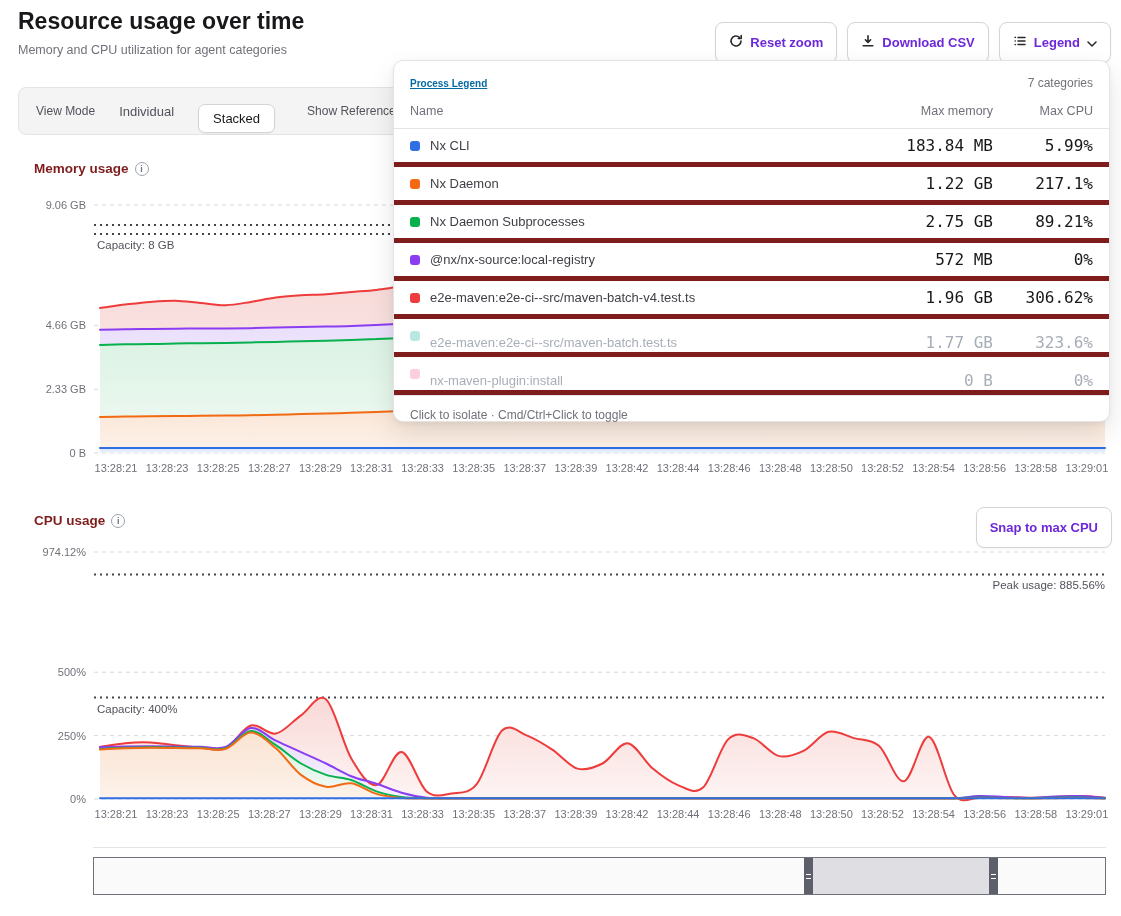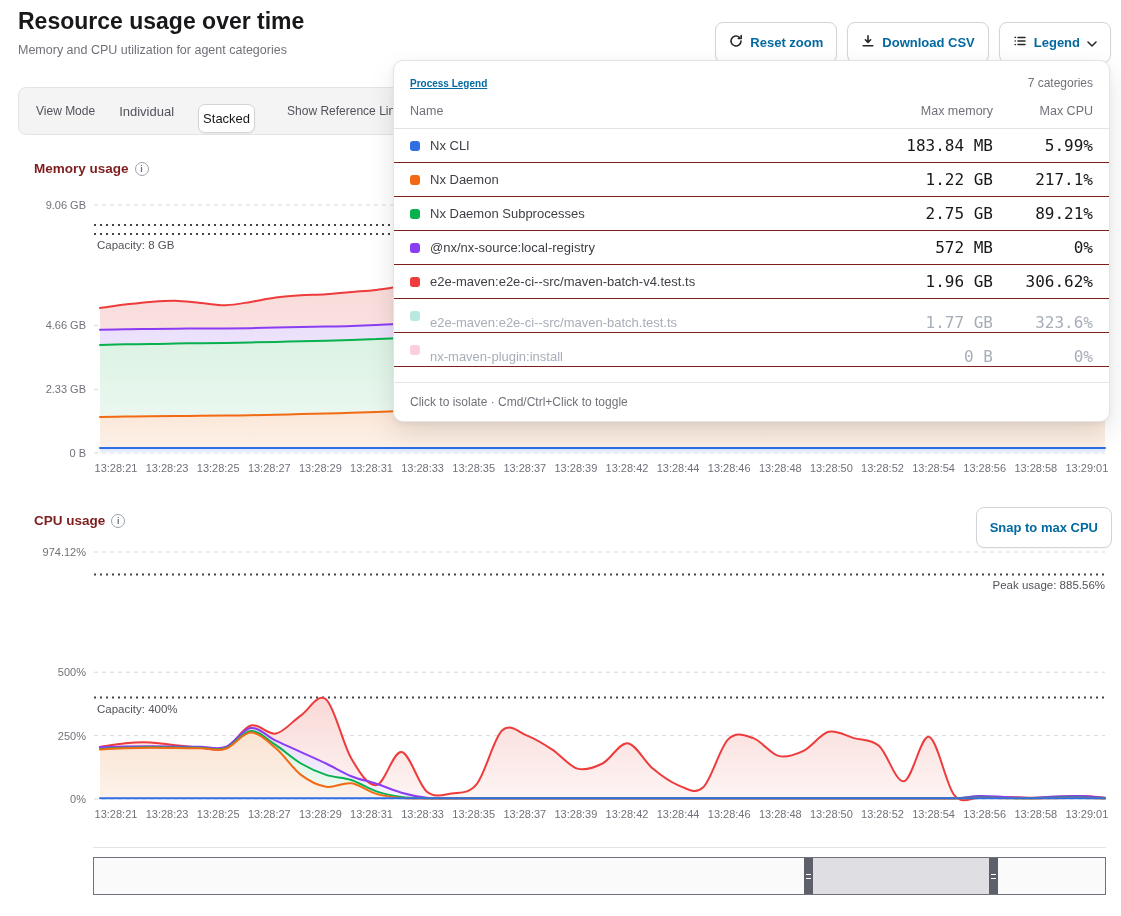--- a/index.html
+++ b/index.html
@@ -3,50 +3,50 @@
 <meta charset="utf-8">
 <style>
   html,body{margin:0;padding:0;background:#fff;}
   .page{position:relative;width:1121px;height:916px;background:#fff;
         font-family:"Liberation Sans",sans-serif;overflow:hidden;}
   .abs{position:absolute;}
   .page-title{left:18px;top:8px;font-size:23px;font-weight:700;color:#18181b;}
   .page-subtitle{left:18px;top:43px;font-size:12.5px;color:#71717a;}
   .hdr-buttons{top:22px;right:10px;display:flex;gap:10px;}
   .btn{display:flex;align-items:center;gap:7px;height:41px;padding:0 13px;background:#fff;
-       border:1px solid #d4d4d8;border-radius:8px;font-size:13px;font-weight:600;color:#0369a1;
+       border:1px solid #d4d4d8;border-radius:8px;font-size:13px;font-weight:600;color:#6d28d9;
        box-shadow:0 1px 2px rgba(0,0,0,.04);cursor:pointer;white-space:nowrap;box-sizing:border-box;}
   .btn svg{flex:0 0 auto;}
   .toolbar{left:18px;top:87px;width:1087px;height:48px;background:#f4f4f5;border:1px solid #e4e4e7;
            border-radius:8px;box-sizing:border-box;display:flex;align-items:center;padding:0 17px;}
   .tb-label{font-size:12px;color:#52525b;}
   .seg{font-size:13px;color:#52525b;padding:6px 10px;margin-left:14px;cursor:pointer;}
   .seg.selected{background:#fff;border:1px solid #d4d4d8;border-radius:7px;color:#18181b;
-                font-weight:500;padding:6px 4px;box-shadow:0 1px 2px rgba(0,0,0,.05);margin-top:15px;}
+                font-weight:500;padding:6px 14px;box-shadow:0 1px 2px rgba(0,0,0,.05);margin-top:15px;}
   .tb-ref{margin-left:32px;}
   .section-h{display:flex;align-items:center;gap:6px;}
   .section-title{font-size:13.5px;font-weight:700;color:#7f1d1d;padding-left:16px;}
   .info{width:14px;height:14px;border:1.2px solid #9ca3af;border-radius:50%;color:#6b7280;
         font-size:9px;font-weight:600;display:flex;align-items:center;justify-content:center;box-sizing:border-box;}
   svg text.tick{font-family:"Liberation Sans",sans-serif;font-size:11px;fill:#71717a;}
   svg text.ref{font-family:"Liberation Sans",sans-serif;font-size:11.5px;fill:#52525b;}
   
   .popup{left:393px;top:60px;width:717px;height:362px;background:#fff;border:1px solid #e4e4e7;
          border-radius:10px;box-sizing:border-box;z-index:40;display:flex;flex-direction:column;
          box-shadow:0 12px 28px rgba(0,0,0,.10),0 2px 6px rgba(0,0,0,.05);}
   .pop-head{display:flex;justify-content:space-between;align-items:center;padding:15px 16px 8px;}
   .pop-title{font-size:10px;font-weight:700;color:#0369a1;text-decoration:underline;}
   .pop-count{font-size:12px;color:#71717a;}
   .pop-cols{display:flex;align-items:flex-end;padding:6px 16px 10px;border-bottom:1px solid #e4e4e7;
             font-size:12.5px;color:#71717a;}
   .col-name{flex:1;}
   .col-mem{width:150px;text-align:right;}
   .col-cpu{width:100px;text-align:right;}
   .pop-rows{flex:0 0 auto;}
-  .prow{display:flex;align-items:center;height:33px;padding:0 16px;border-bottom:1px solid #7f1d1d;cursor:pointer;}
+  .prow{display:flex;align-items:center;height:33px;padding:0 16px;border-bottom:5px solid #7f1d1d;cursor:pointer;}
   .dot{width:10px;height:10px;border-radius:3px;margin-right:10px;flex:0 0 auto;}
   .pname{flex:1;font-size:13px;color:#3f3f46;white-space:nowrap;overflow:hidden;text-overflow:ellipsis;}
   .pval{font-family:"DejaVu Sans Mono",monospace;font-size:16px;color:#18181b;}
   .prow.disabled .pname,.prow.disabled .pval{color:#a8aeb8;margin-top:14px;}
   .prow.disabled .dot{opacity:.55;}
   .pop-foot{margin-top:auto;border-top:1px solid #e4e4e7;padding:12px 16px;font-size:12px;color:#71717a;}
   
   .brush-topline{left:93px;top:847px;width:1013px;height:1px;background:#e4e4e7;}
   .brush{left:93px;top:857px;width:1013px;height:38px;background:#fafafa;border:1.5px solid #6f727b;
          box-sizing:border-box;position:absolute;cursor:crosshair;}

